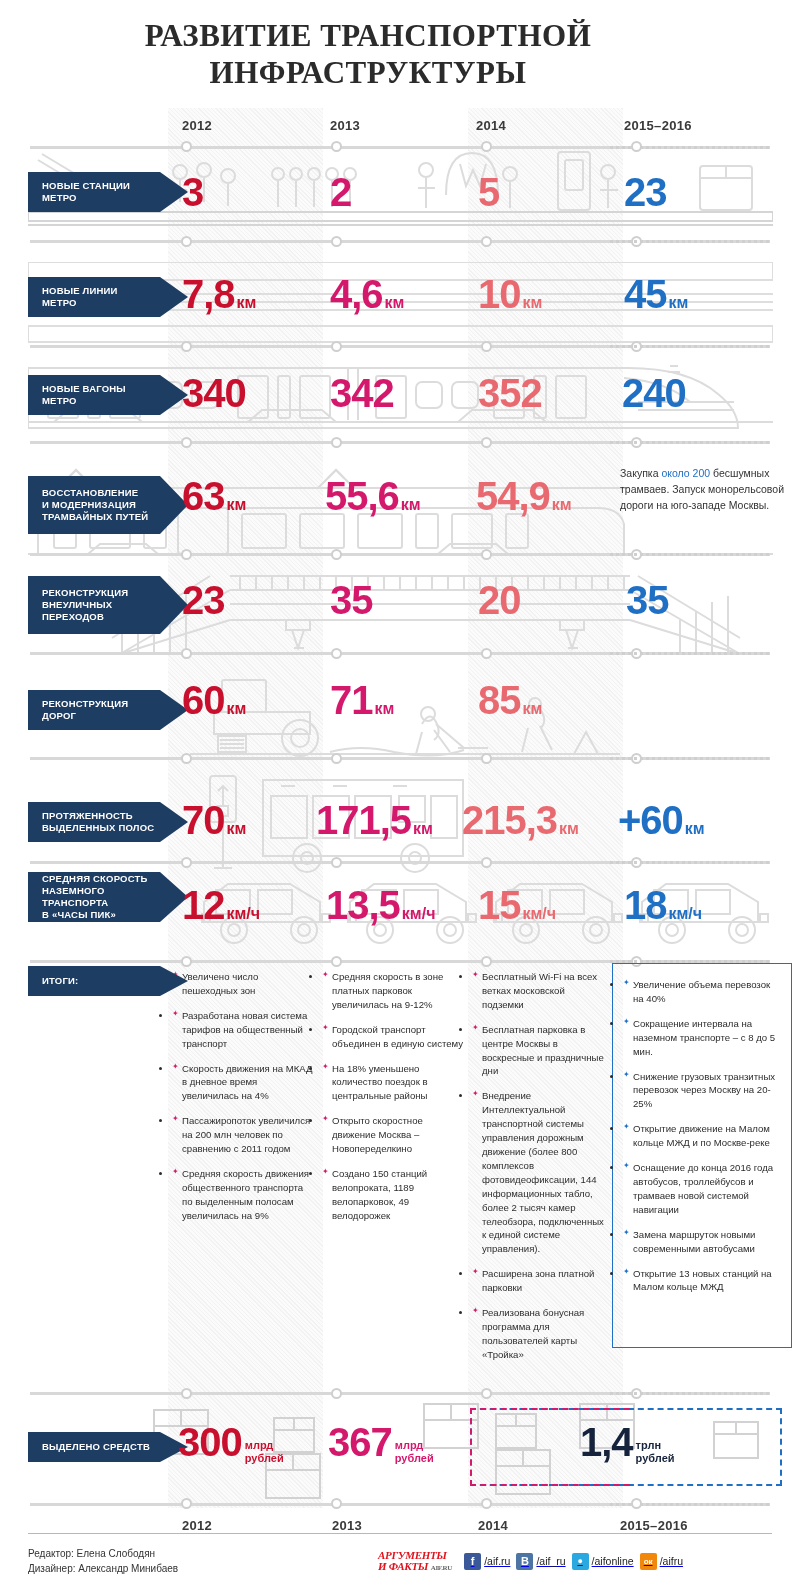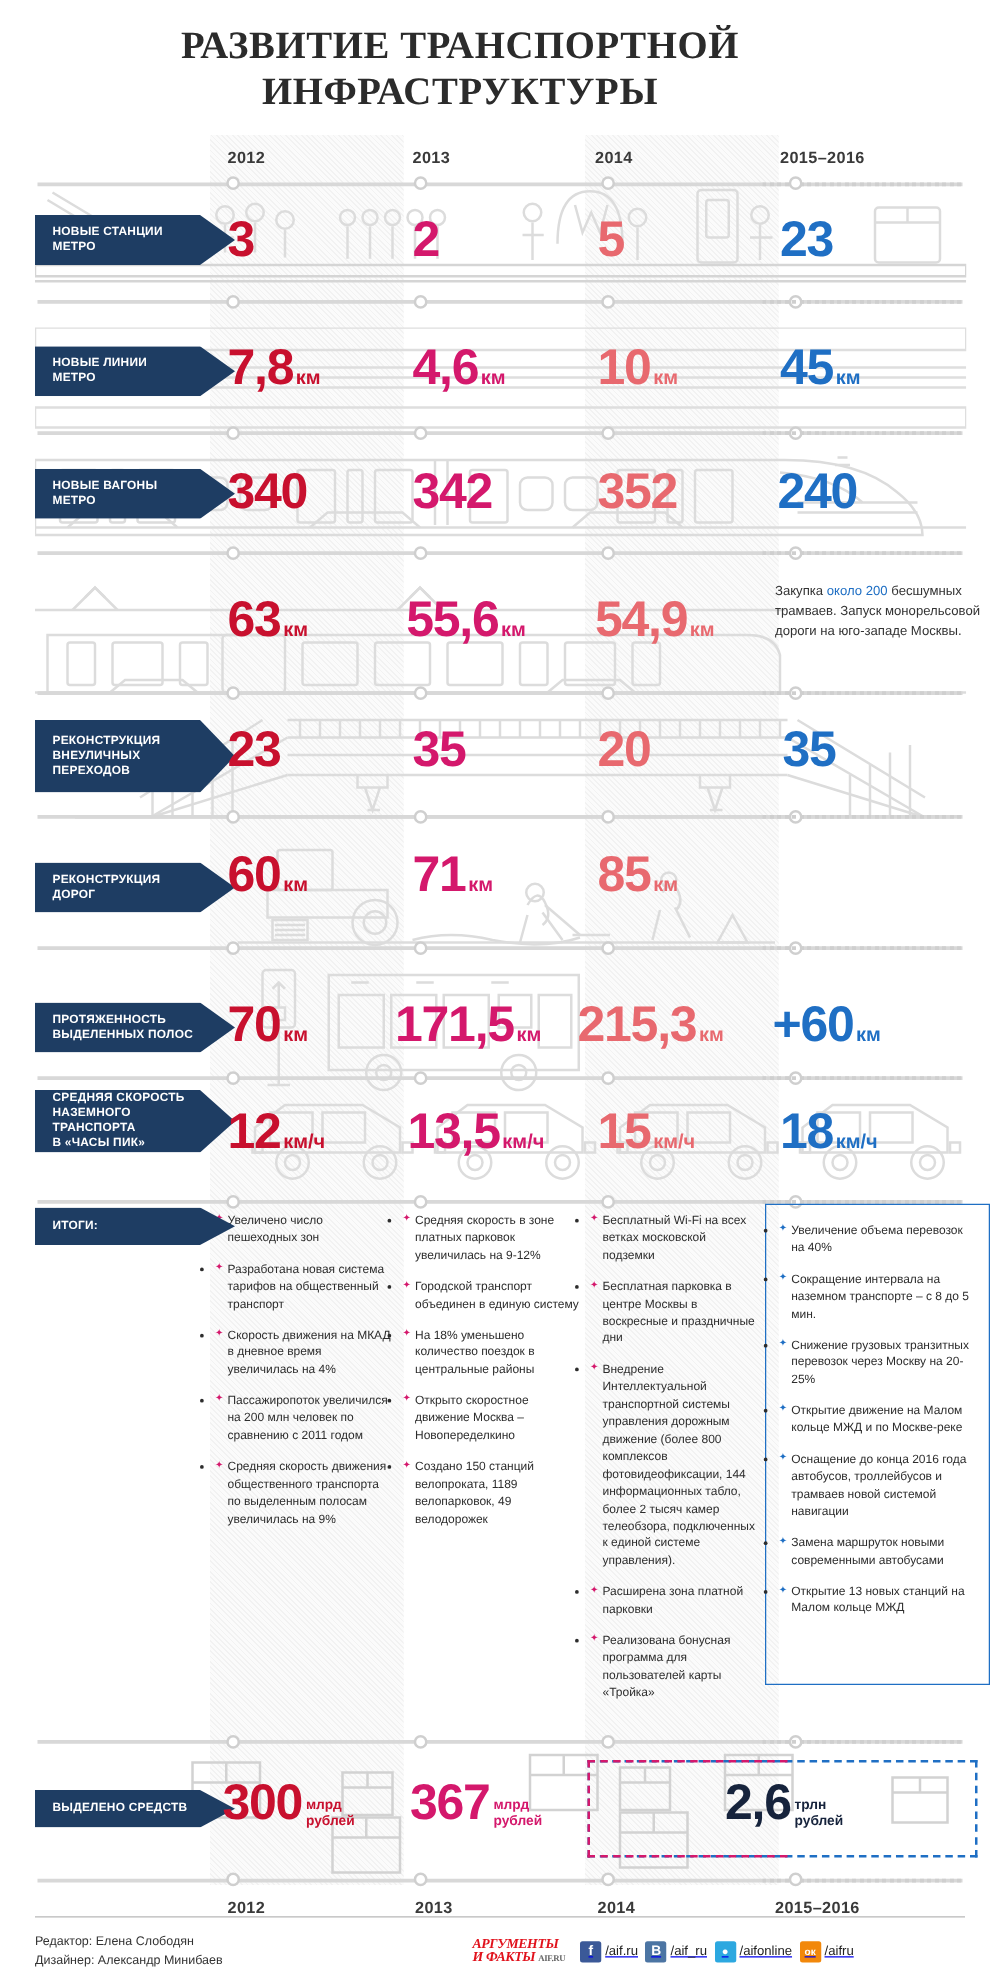--- a/index.html
+++ b/index.html
@@ -367,20 +367,27 @@
         <rect x="272" y="62" width="44" height="34" rx="2"></rect>
         <rect x="330" y="62" width="44" height="34" rx="2"></rect>
         <rect x="388" y="62" width="22" height="34" rx="2"></rect>
         <rect x="424" y="62" width="40" height="34" rx="2"></rect>
         <rect x="478" y="62" width="22" height="34" rx="2"></rect>
         <path d="M0 102 h745"></path>
         <path d="M60 102 l12 -10 h46 l12 10"></path>
         <path d="M410 102 l12 -10 h46 l12 10"></path>
       </g>
     </svg>
+  </div>
+  <div class="badge taller" style="top:476px;">
+    <div>
+      <div>ВОССТАНОВЛЕНИЕ</div>
+      <div>И МОДЕРНИЗАЦИЯ</div>
+      <div>ТРАМВАЙНЫХ ПУТЕЙ</div>
+    </div>
   </div>
   <div class="val c2012" style="left:182px;top:476px;"><span class="num">63</span><span class="unit">км</span></div>
   <div class="val c2013" style="left:325px;top:476px;"><span class="num">55,6</span><span class="unit">км</span></div>
   <div class="val c2014" style="left:464px;top:476px;margin-left:12px;"><span class="num">54,9</span><span class="unit">км</span></div>
   <div class="note" style="top:466px;">
     <span>Закупка </span><b>около 200</b><span> бесшумных трамваев. Запуск монорельсовой дороги на юго-западе Москвы.</span>
   </div>
   <div class="row-rail" style="top:553px;">
     <div class="tl-node" style="left:151px;"></div>
     <div class="tl-node" style="left:301px;"></div>
@@ -661,21 +668,21 @@
 
   <div class="fund c2012" style="left:178px;top:1422px;">
     <span class="fnum">300</span><span class="funit">млрд
 рублей</span>
   </div>
   <div class="fund c2013" style="left:328px;top:1422px;">
     <span class="fnum">367</span><span class="funit">млрд
 рублей</span>
   </div>
   <div class="fund cdark" style="left:580px;top:1422px;">
-    <span class="fnum">2,6</span><span class="funit">трлн
+    <span class="fnum">1,4</span><span class="funit">трлн
 рублей</span>
   </div>
 
   <div id="timeline-foot">
     <div class="tl-rail dotted-tail"></div>
     <div class="tl-node" style="left:181px;"></div>
     <div class="tl-node" style="left:331px;"></div>
     <div class="tl-node" style="left:481px;"></div>
     <div class="tl-node" style="left:631px;"></div>
     <div class="tl-year" style="left:182px;">2012</div>

